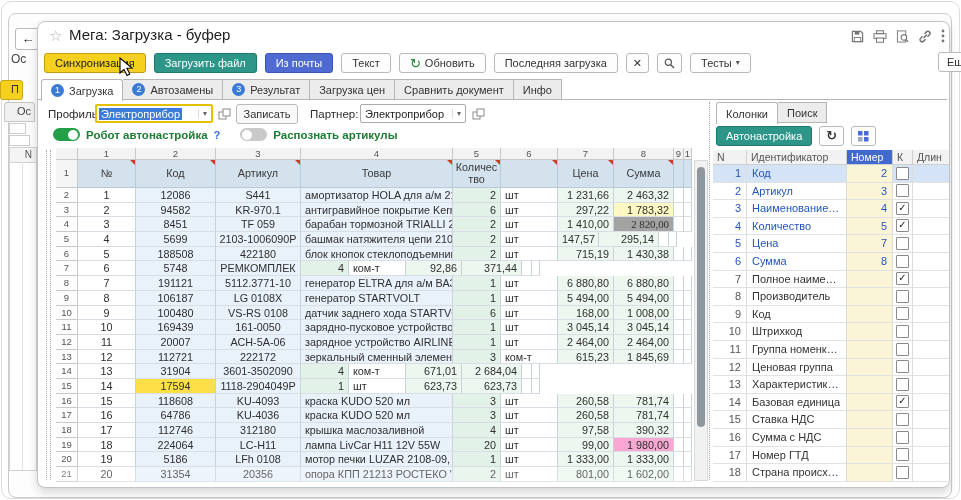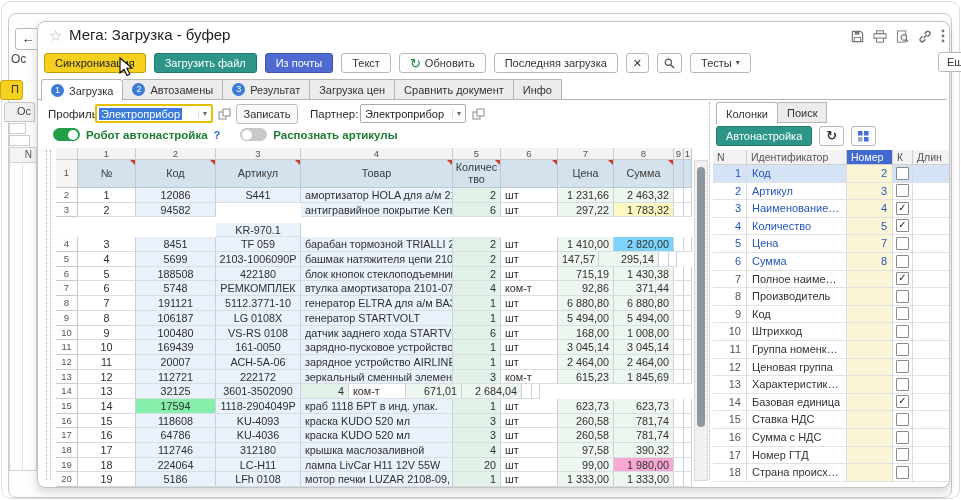--- a/index.html
+++ b/index.html
@@ -313,39 +313,39 @@
         <div class="gcell al-l" style="width: 57px; background: rgb(255, 255, 255);">шт</div>
         <div class="gcell al-r" style="width: 56px; background: rgb(237, 247, 239);">1 231,66</div>
         <div class="gcell al-r" style="width: 60px; background: rgb(237, 247, 239);">2 463,32</div>
         <div class="gcell" style="width: 10px;"></div>
         <div class="gcell" style="width: 8px;"></div>
       </div>
       <div class="grow gdata">
         <div class="gcell rn" style="width: 22px;">3</div>
         <div class="gcell al-c" style="width: 58px; background: rgb(255, 255, 255);">2</div>
         <div class="gcell al-c" style="width: 80px; background: rgb(233, 241, 250);">94582</div>
-        <div class="gcell al-c" style="width: 85px; background: rgb(233, 241, 250); margin-top: 20px;">KR-970.1</div>
+        <div class="gcell al-c" style="width: 85px; background: rgb(233, 241, 250);">KR-970.1</div>
         <div class="gcell al-l" style="width: 152px; background: rgb(233, 241, 250);">антигравийное покрытие Kerry</div>
         <div class="gcell al-r" style="width: 48px; background: rgb(226, 242, 232);">6</div>
         <div class="gcell al-l" style="width: 57px; background: rgb(255, 255, 255);">шт</div>
         <div class="gcell al-r" style="width: 56px; background: rgb(237, 247, 239);">297,22</div>
         <div class="gcell al-r" style="width: 60px; background: #fef9c3;">1 783,32</div>
         <div class="gcell" style="width: 10px;"></div>
         <div class="gcell" style="width: 8px;"></div>
       </div>
       <div class="grow gdata">
         <div class="gcell rn" style="width: 22px;">4</div>
         <div class="gcell al-c" style="width: 58px; background: rgb(255, 255, 255);">3</div>
         <div class="gcell al-c" style="width: 80px; background: rgb(233, 241, 250);">8451</div>
         <div class="gcell al-c" style="width: 85px; background: rgb(233, 241, 250);">TF 059</div>
         <div class="gcell al-l" style="width: 152px; background: rgb(233, 241, 250);">барабан тормозной TRIALLI 2108</div>
         <div class="gcell al-r" style="width: 48px; background: rgb(226, 242, 232);">2</div>
         <div class="gcell al-l" style="width: 57px; background: rgb(255, 255, 255);">шт</div>
         <div class="gcell al-r" style="width: 56px; background: rgb(237, 247, 239);">1 410,00</div>
-        <div class="gcell al-r" style="width: 60px; background: #7dd3fc;">2 820,00</div>
+        <div class="gcell al-r" style="width: 60px; background: #a3a3a3; font-family: Liberation Serif, serif;">2 820,00</div>
         <div class="gcell" style="width: 10px;"></div>
         <div class="gcell" style="width: 8px;"></div>
       </div>
       <div class="grow gdata">
         <div class="gcell rn" style="width: 22px;">5</div>
         <div class="gcell al-c" style="width: 58px; background: rgb(255, 255, 255);">4</div>
         <div class="gcell al-c" style="width: 80px; background: rgb(233, 241, 250);">5699</div>
         <div class="gcell al-c" style="width: 85px; background: rgb(233, 241, 250);">2103-1006090Р</div>
         <div class="gcell al-l" style="width: 152px; background: rgb(233, 241, 250);">башмак натяжителя цепи 2103</div>
         <div class="gcell al-r" style="width: 48px; background: rgb(226, 242, 232);">2</div>
@@ -366,21 +366,20 @@
         <div class="gcell al-r" style="width: 56px; background: rgb(237, 247, 239);">715,19</div>
         <div class="gcell al-r" style="width: 60px; background: rgb(237, 247, 239);">1 430,38</div>
         <div class="gcell" style="width: 10px;"></div>
         <div class="gcell" style="width: 8px;"></div>
       </div>
       <div class="grow gdata">
         <div class="gcell rn" style="width: 22px;">7</div>
         <div class="gcell al-c" style="width: 58px; background: rgb(255, 255, 255);">6</div>
         <div class="gcell al-c" style="width: 80px; background: rgb(233, 241, 250);">5748</div>
         <div class="gcell al-c" style="width: 85px; background: rgb(233, 241, 250);">РЕМКОМПЛЕК</div>
-        <div class="gcell al-l" style="width: 152px; background: rgb(233, 241, 250);">втулка амортизатора 2101-07</div>
         <div class="gcell al-r" style="width: 48px; background: rgb(226, 242, 232);">4</div>
         <div class="gcell al-l" style="width: 57px; background: rgb(255, 255, 255);">ком-т</div>
         <div class="gcell al-r" style="width: 56px; background: rgb(237, 247, 239);">92,86</div>
         <div class="gcell al-r" style="width: 60px; background: rgb(237, 247, 239);">371,44</div>
         <div class="gcell" style="width: 10px;"></div>
         <div class="gcell" style="width: 8px;"></div>
       </div>
       <div class="grow gdata">
         <div class="gcell rn" style="width: 22px;">8</div>
         <div class="gcell al-c" style="width: 58px; background: rgb(255, 255, 255);">7</div>
@@ -455,35 +454,34 @@
         <div class="gcell al-r" style="width: 48px; background: rgb(226, 242, 232);">3</div>
         <div class="gcell al-l" style="width: 57px; background: rgb(255, 255, 255);">ком-т</div>
         <div class="gcell al-r" style="width: 56px; background: rgb(237, 247, 239);">615,23</div>
         <div class="gcell al-r" style="width: 60px; background: rgb(237, 247, 239);">1 845,69</div>
         <div class="gcell" style="width: 10px;"></div>
         <div class="gcell" style="width: 8px;"></div>
       </div>
       <div class="grow gdata">
         <div class="gcell rn" style="width: 22px;">14</div>
         <div class="gcell al-c" style="width: 58px; background: rgb(255, 255, 255);">13</div>
-        <div class="gcell al-c" style="width: 80px; background: rgb(233, 241, 250);">32125</div>
+        <div class="gcell al-c" style="width: 80px; background: rgb(233, 241, 250);">31904</div>
         <div class="gcell al-c" style="width: 85px; background: rgb(233, 241, 250);">3601-3502090</div>
         <div class="gcell al-r" style="width: 48px; background: rgb(226, 242, 232);">4</div>
         <div class="gcell al-l" style="width: 57px; background: rgb(255, 255, 255);">ком-т</div>
         <div class="gcell al-r" style="width: 56px; background: rgb(237, 247, 239);">671,01</div>
         <div class="gcell al-r" style="width: 60px; background: rgb(237, 247, 239);">2 684,04</div>
         <div class="gcell" style="width: 10px;"></div>
         <div class="gcell" style="width: 8px;"></div>
       </div>
       <div class="grow gdata">
         <div class="gcell rn" style="width: 22px;">15</div>
         <div class="gcell al-c" style="width: 58px; background: rgb(255, 255, 255);">14</div>
-        <div class="gcell al-c" style="width: 80px; background: #86efac;">17594</div>
+        <div class="gcell al-c" style="width: 80px; background: #fde047;">17594</div>
         <div class="gcell al-c" style="width: 85px; background: rgb(233, 241, 250);">1118-2904049Р</div>
-        <div class="gcell al-l" style="width: 152px; background: rgb(233, 241, 250);">краб 1118 БРТ в инд. упак.</div>
         <div class="gcell al-r" style="width: 48px; background: rgb(226, 242, 232);">1</div>
         <div class="gcell al-l" style="width: 57px; background: rgb(255, 255, 255);">шт</div>
         <div class="gcell al-r" style="width: 56px; background: rgb(237, 247, 239);">623,73</div>
         <div class="gcell al-r" style="width: 60px; background: rgb(237, 247, 239);">623,73</div>
         <div class="gcell" style="width: 10px;"></div>
         <div class="gcell" style="width: 8px;"></div>
       </div>
       <div class="grow gdata">
         <div class="gcell rn" style="width: 22px;">16</div>
         <div class="gcell al-c" style="width: 58px; background: rgb(255, 255, 255);">15</div>

